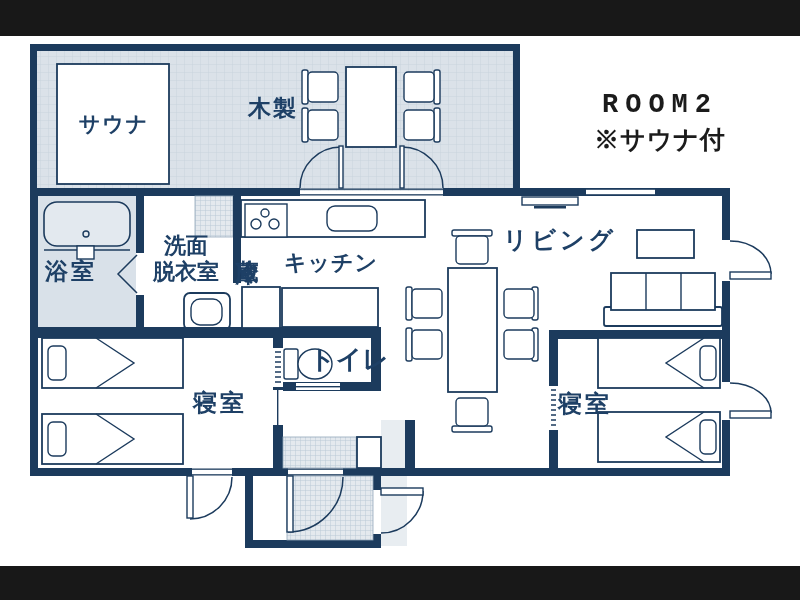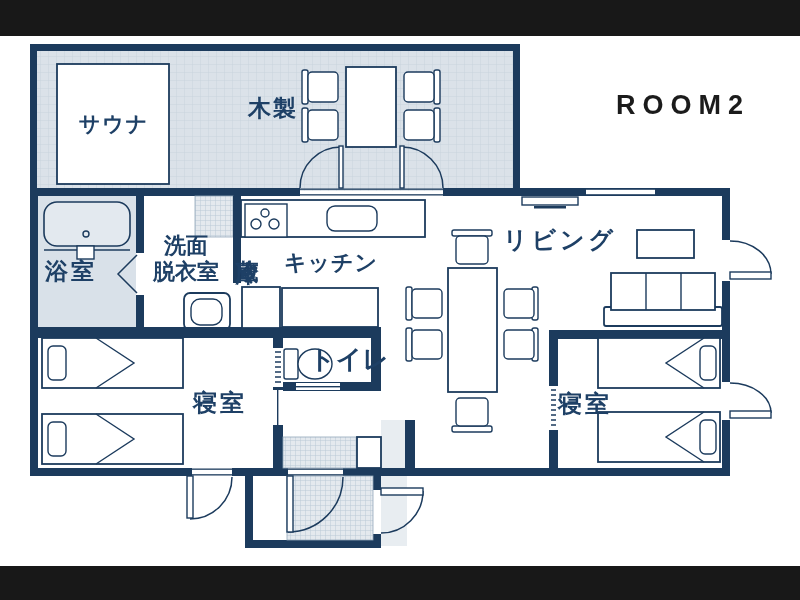--- a/index.html
+++ b/index.html
@@ -20,22 +20,22 @@
   .hatchfill{fill:var(--hatch_fill,#e4e9ee);}
   .hatchline{stroke:var(--hatch_line,#bac9d6);stroke-width:1;}
   .bathfloor{fill:var(--bath_fill,#d9e1e9);}
   .tub{fill:var(--tub_fill,#e3e9ef);stroke:var(--wall,#1c3b5d);stroke-width:1.6;}
   .porch{fill:var(--porch_fill,#dde4ea);opacity:.68;}
   .hatchrect{stroke:#93a9bb;stroke-width:.8;}
   
   .lab{position:absolute;color:var(--text_navy,#1e4066);font-weight:600;white-space:nowrap;
        transform:translate(-50%,-50%);text-align:center;line-height:1.18;}
   .lab.vert{writing-mode:vertical-rl;text-orientation:upright;transform:translate(-50%,0);}
-  .title{position:absolute;left:570px;top:90px;width:180px;text-align:right;
-         color:var(--title_color,#1b1b1b);font-family:Liberation Sans, sans-serif;}
+  .title{position:absolute;left:570px;top:90px;width:180px;text-align:center;
+         color:var(--title_color,#1b1b1b);font-family:Liberation Mono, monospace;}
   .title .t1{font-size:27px;font-weight:700;letter-spacing:7px;}
   .title .t2{font-size:25px;font-weight:700;letter-spacing:1px;margin-top:3px;}
 </style>
 </head>
 <body>
 
 <div class="stage">
   <div class="bar top"></div>
   <div class="bar bottom"></div>
 
@@ -264,20 +264,21 @@
       <rect class="furn2" x="730" y="272" width="41" height="7"></rect>
     </g>
     <g>
       <path class="arc" d="M730,383 A41,30 0 0 1 771,413"></path>
       <rect class="furn2" x="730" y="411" width="41" height="7"></rect>
     </g>
   </svg>
 
   <div class="title">
     <div class="t1">ROOM2</div>
+    <div class="t2">※サウナ付</div>
   </div>
 
   <div class="lab" style="left:114px;top:124px;font-size:21px;letter-spacing:2px;">サウナ</div>
   <div class="lab" style="left:237px;top:108px;font-size:23px;letter-spacing:2px;margin-left:36px;">
     <div>木製</div>
   </div>
   <div class="lab" style="left:71px;top:271px;font-size:23px;letter-spacing:3px;">浴室</div>
   <div class="lab" style="left:186px;top:259px;font-size:22px;text-align:center;">
     <div>洗面</div>
     <div>脱衣室</div>

